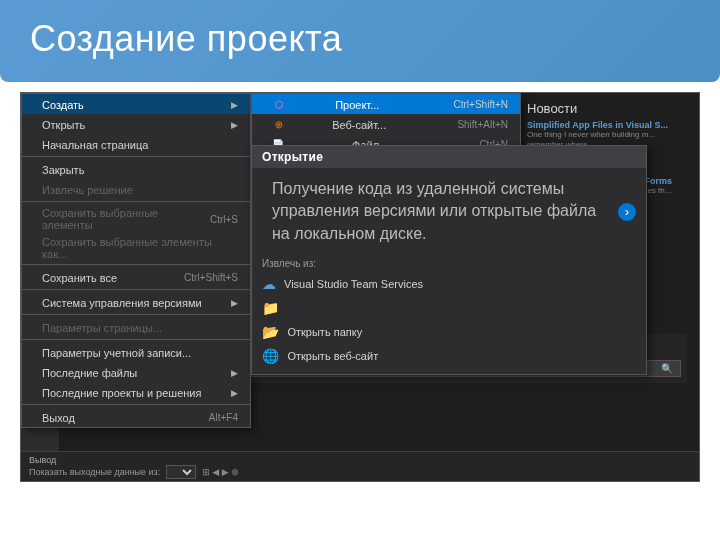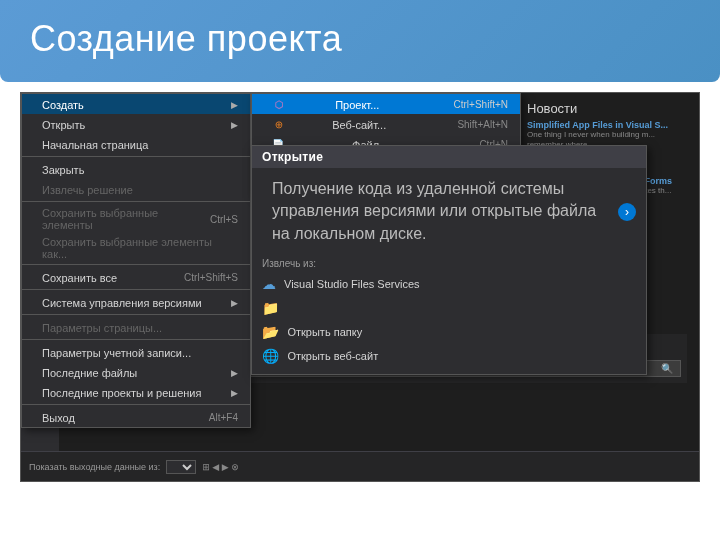--- a/index.html
+++ b/index.html
@@ -552,36 +552,39 @@
 
   <div class="dropdown-open">
     <div class="open-section-title">Открытие</div>
     <div class="open-row-with-arrow">
       <div class="open-description" style="flex:1;">Получение кода из удаленной системы управления версиями или открытые файла на локальном диске.</div>
       <div class="open-arrow-btn">›</div>
     </div>
     <div class="open-label">Извлечь из:</div>
     <div class="open-option">
       <span class="open-option-icon">☁</span>
-      <span class="open-option-text">Visual Studio Files Services</span>
+      <span class="open-option-text">Visual Studio Team Services</span>
     </div>
     <div class="open-option">
       <span class="open-option-icon">📁</span>
     </div>
     <div class="open-option">
       <span class="open-option-icon">📂</span>
       <span class="open-option-text">Открыть папку</span>
     </div>
     <div class="open-option">
       <span class="open-option-icon">🌐</span>
       <span class="open-option-text">Открыть веб-сайт</span>
     </div>
   </div>
 
   <div class="vs-output-bar">
+    <div class="vs-output-row">
+      <span class="vs-output-title">Вывод</span>
+    </div>
     <div class="vs-output-row">
       <span class="vs-output-label">Показать выходные данные из:</span>
       <select class="vs-output-select">
         <option></option>
       </select>
       <span style="color:#888;font-size:9px;">⊞ ◀ ▶ ⊗</span>
     </div>
   </div>
 </div>
 

